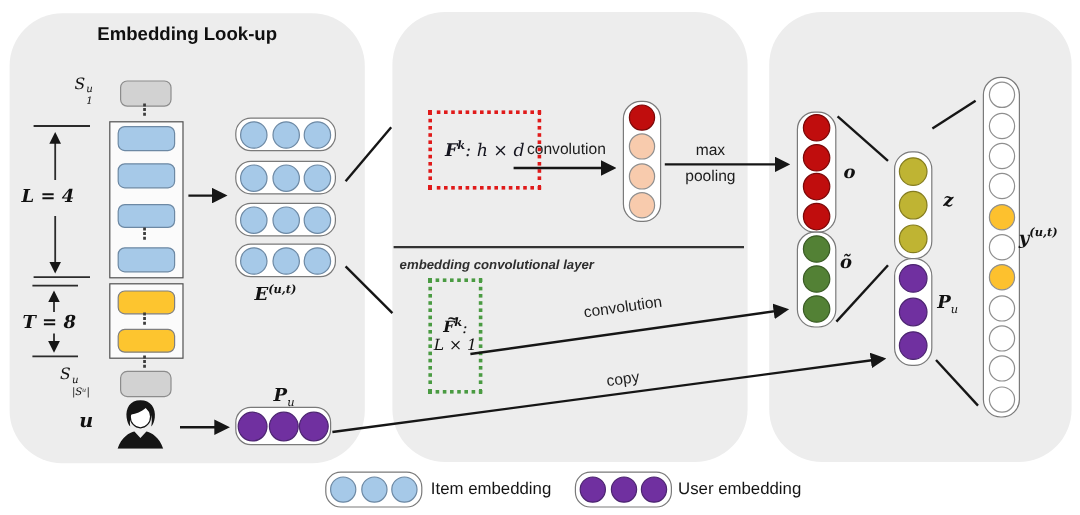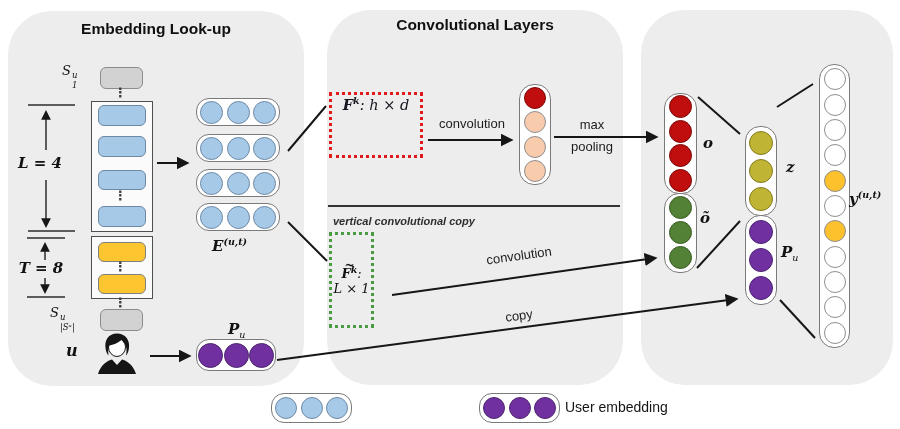--- a/index.html
+++ b/index.html
@@ -34,22 +34,22 @@
         font-size:15px;white-space:nowrap;}
   .math .b{font-weight:bold;}
   .math sup{font-size:9.5px;} .math sub{font-size:9.5px;}
   .ss{display:inline-flex;flex-direction:column;align-items:flex-start;font-size:8.5px;
       line-height:1.15;margin-left:1px;vertical-align:-3px;}
   .dots{position:absolute;font-family:"DejaVu Sans",sans-serif;font-size:13px;line-height:13px;
         font-weight:bold;color:#3c3c3c;}
   .lbl{position:absolute;font-size:13px;color:#1d1d1d;text-align:center;white-space:nowrap;}
   .cap-caption{position:absolute;font-size:11px;font-style:italic;font-weight:600;color:#2e2e2e;
         white-space:nowrap;}
-  .filterbox{position:absolute;box-sizing:border-box;display:flex;
-        justify-content:center;text-align:center;}
+  .filterbox{position:absolute;box-sizing:border-box;display:flex;align-items:center;
+        justify-content:center;text-align:center;margin-left:28px;}
   .h-filter{border:3px dotted #e01a1a;}
   .v-filter{border:3px dotted #4a9b42;flex-direction:column;}
   .ftil{position:relative;display:inline-block;}
   .ftil .tld{position:absolute;top:-8px;left:3px;font-style:normal;font-weight:bold;font-size:12px;}
   .legend-txt{position:absolute;font-size:14px;color:#141414;white-space:nowrap;}
   svg.overlay{position:absolute;left:0;top:0;z-index:3;pointer-events:none;}
   .above{z-index:4;} .panel{z-index:1;} .mid{z-index:2;}
 </style>
 </head>
 <body>
@@ -87,21 +87,20 @@
       <line x1="46" y1="180" x2="46" y2="226" marker-end="url(#ah)"></line>
       <line x1="28" y1="231" x2="75" y2="231"></line>
       <line x1="27" y1="238" x2="65" y2="238"></line>
       <line x1="45" y1="260" x2="45" y2="244" marker-end="url(#ah)"></line>
       <line x1="45" y1="278" x2="45" y2="292" marker-end="url(#ah)"></line>
       <line x1="27" y1="297" x2="65" y2="297"></line>
     </g>
   </svg>
 
   <div class="title above" style="left:8px;top:20px;width:296px;">Embedding Look-up</div>
-  <div class="title above" style="left:327px;top:16px;width:296px;">Convolutional Layers</div>
 
   <span class="math mid" style="left:62px;top:63px;font-size:13px;">
     <span>S</span><span class="ss">
         <span>u</span>
         <span>1</span>
       </span>
   </span>
   <div class="rect r-gray mid" style="left:100px;top:67px;width:43px;height:22px;"></div>
   <div class="dots mid" style="left:114px;top:86px;">⋮</div>
 
@@ -178,21 +177,21 @@
 
   <div class="cap v mid" style="left:519px;top:84px;width:32px;height:101px;">
     <div class="dot d22 c-red"></div>
       <div class="dot d22 c-peach"></div>
       <div class="dot d22 c-peach"></div>
       <div class="dot d22 c-peach"></div>
   </div>
   <div class="lbl mid" style="left:558px;top:117px;width:68px;">max</div>
   <div class="lbl mid" style="left:558px;top:139px;width:68px;">pooling</div>
 
-  <div class="cap-caption mid" style="left:333px;top:215px;">vertical convolutional copy</div>
+  <div class="cap-caption mid" style="left:333px;top:215px;">embedding convolutional layer</div>
 
   <div class="filterbox v-filter mid" style="left:329px;top:232px;width:45px;height:96px;">
     <span class="math" style="position:static;font-size:13px;">
       <span class="ftil"><span class="tld">~</span><span class="b">F</span></span><sup class="b">k</sup><span>:</span>
     </span>
     <span class="math" style="position:static;font-size:13px;">L × 1</span>
   </div>
   <div class="lbl mid" style="left:474px;top:248px;width:90px;transform:rotate(-8deg);">convolution</div>
   <div class="lbl mid" style="left:494px;top:308px;width:50px;transform:rotate(-8deg);">copy</div>
 
@@ -240,20 +239,21 @@
   </div>
   <span class="math mid" style="left:849px;top:189px;">
     <span class="b">y</span><sup class="b">(u,t)</sup>
   </span>
 
   <div class="cap h mid" style="left:271px;top:393px;width:81px;height:30px;">
     <div class="dot d22 c-blue"></div>
       <div class="dot d22 c-blue"></div>
       <div class="dot d22 c-blue"></div>
   </div>
+  <div class="legend-txt mid" style="left:359px;top:399px;">Item embedding</div>
   <div class="cap h mid" style="left:479px;top:393px;width:81px;height:30px;">
     <div class="dot d22 c-purple"></div>
       <div class="dot d22 c-purple"></div>
       <div class="dot d22 c-purple"></div>
   </div>
   <div class="legend-txt mid" style="left:565px;top:399px;">User embedding</div>
 
 </div>
 
 </body></html>

